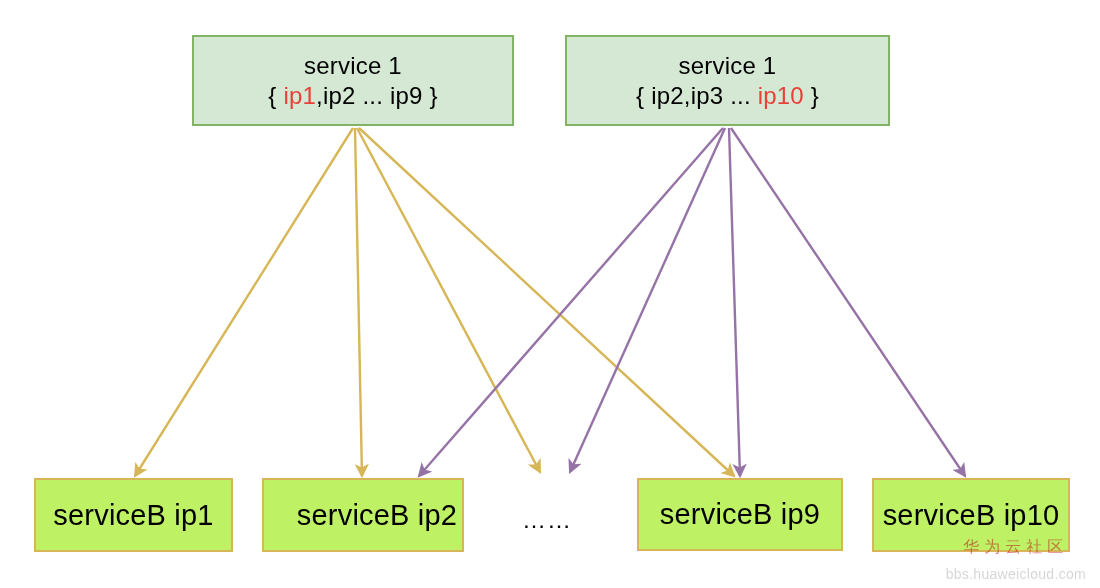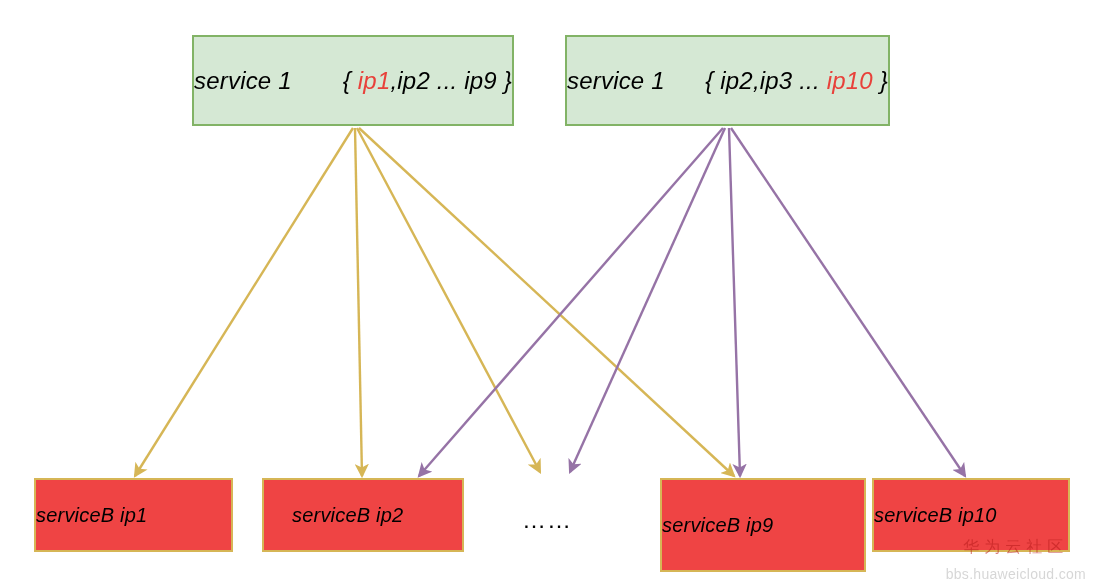--- a/index.html
+++ b/index.html
@@ -21,38 +21,38 @@
     position: absolute;
     left: 0;
     top: 0;
     width: 1100px;
     height: 588px;
   }
   .node {
     position: absolute;
     box-sizing: border-box;
     display: flex;
+    flex-direction: column;
     align-items: center;
-    justify-content: space-between;
+    justify-content: center;
     z-index: 5;
-    font-style: italic;
   }
   .node-service {
     background: #d5e8d4;
     border: 2px solid #82b366;
     color: #000000;
     font-size: 24px;
     line-height: 1.22;
     letter-spacing: 0.2px;
   }
   .node-backend {
-    background: #ef4444;
+    background: #bef264;
     border: 2px solid #d6b656;
     color: #000000;
-    font-size: 20px;
+    font-size: 29px;
     letter-spacing: 0.2px;
   }
   .node-line {
     white-space: pre;
   }
   .hl {
     color: #e8413a;
     margin-top: 44px;
   }
   .ellipsis {
@@ -117,21 +117,21 @@
     <div class="node-line">service 1</div>
     <div class="node-line" id="iplist-right"><span>{ ip2,ip3 ... </span><span class="hl">ip10</span><span> }</span></div>
   </div>
 
   <div class="node node-backend" id="node-backend-0" style="left: 34px; top: 478px; width: 199px; height: 74px;">
     <div class="node-line">serviceB ip1</div>
   </div>
   <div class="node node-backend" id="node-backend-1" style="left: 262px; top: 478px; width: 202px; height: 74px; padding-left: 28px;">
     <div class="node-line">serviceB ip2</div>
   </div>
-  <div class="node node-backend" id="node-backend-2" style="left: 660px; top: 478px; width: 206px; height: 94px;">
+  <div class="node node-backend" id="node-backend-2" style="left: 637px; top: 478px; width: 206px; height: 73px;">
     <div class="node-line">serviceB ip9</div>
   </div>
   <div class="node node-backend" id="node-backend-3" style="left: 872px; top: 478px; width: 198px; height: 74px;">
     <div class="node-line">serviceB ip10</div>
   </div>
 
   <div class="ellipsis" id="ellipsis-node" style="left: 522px; top: 506px;">……</div>
 
   <div class="watermark">
     <div class="wm-cn">华为云社区</div>

